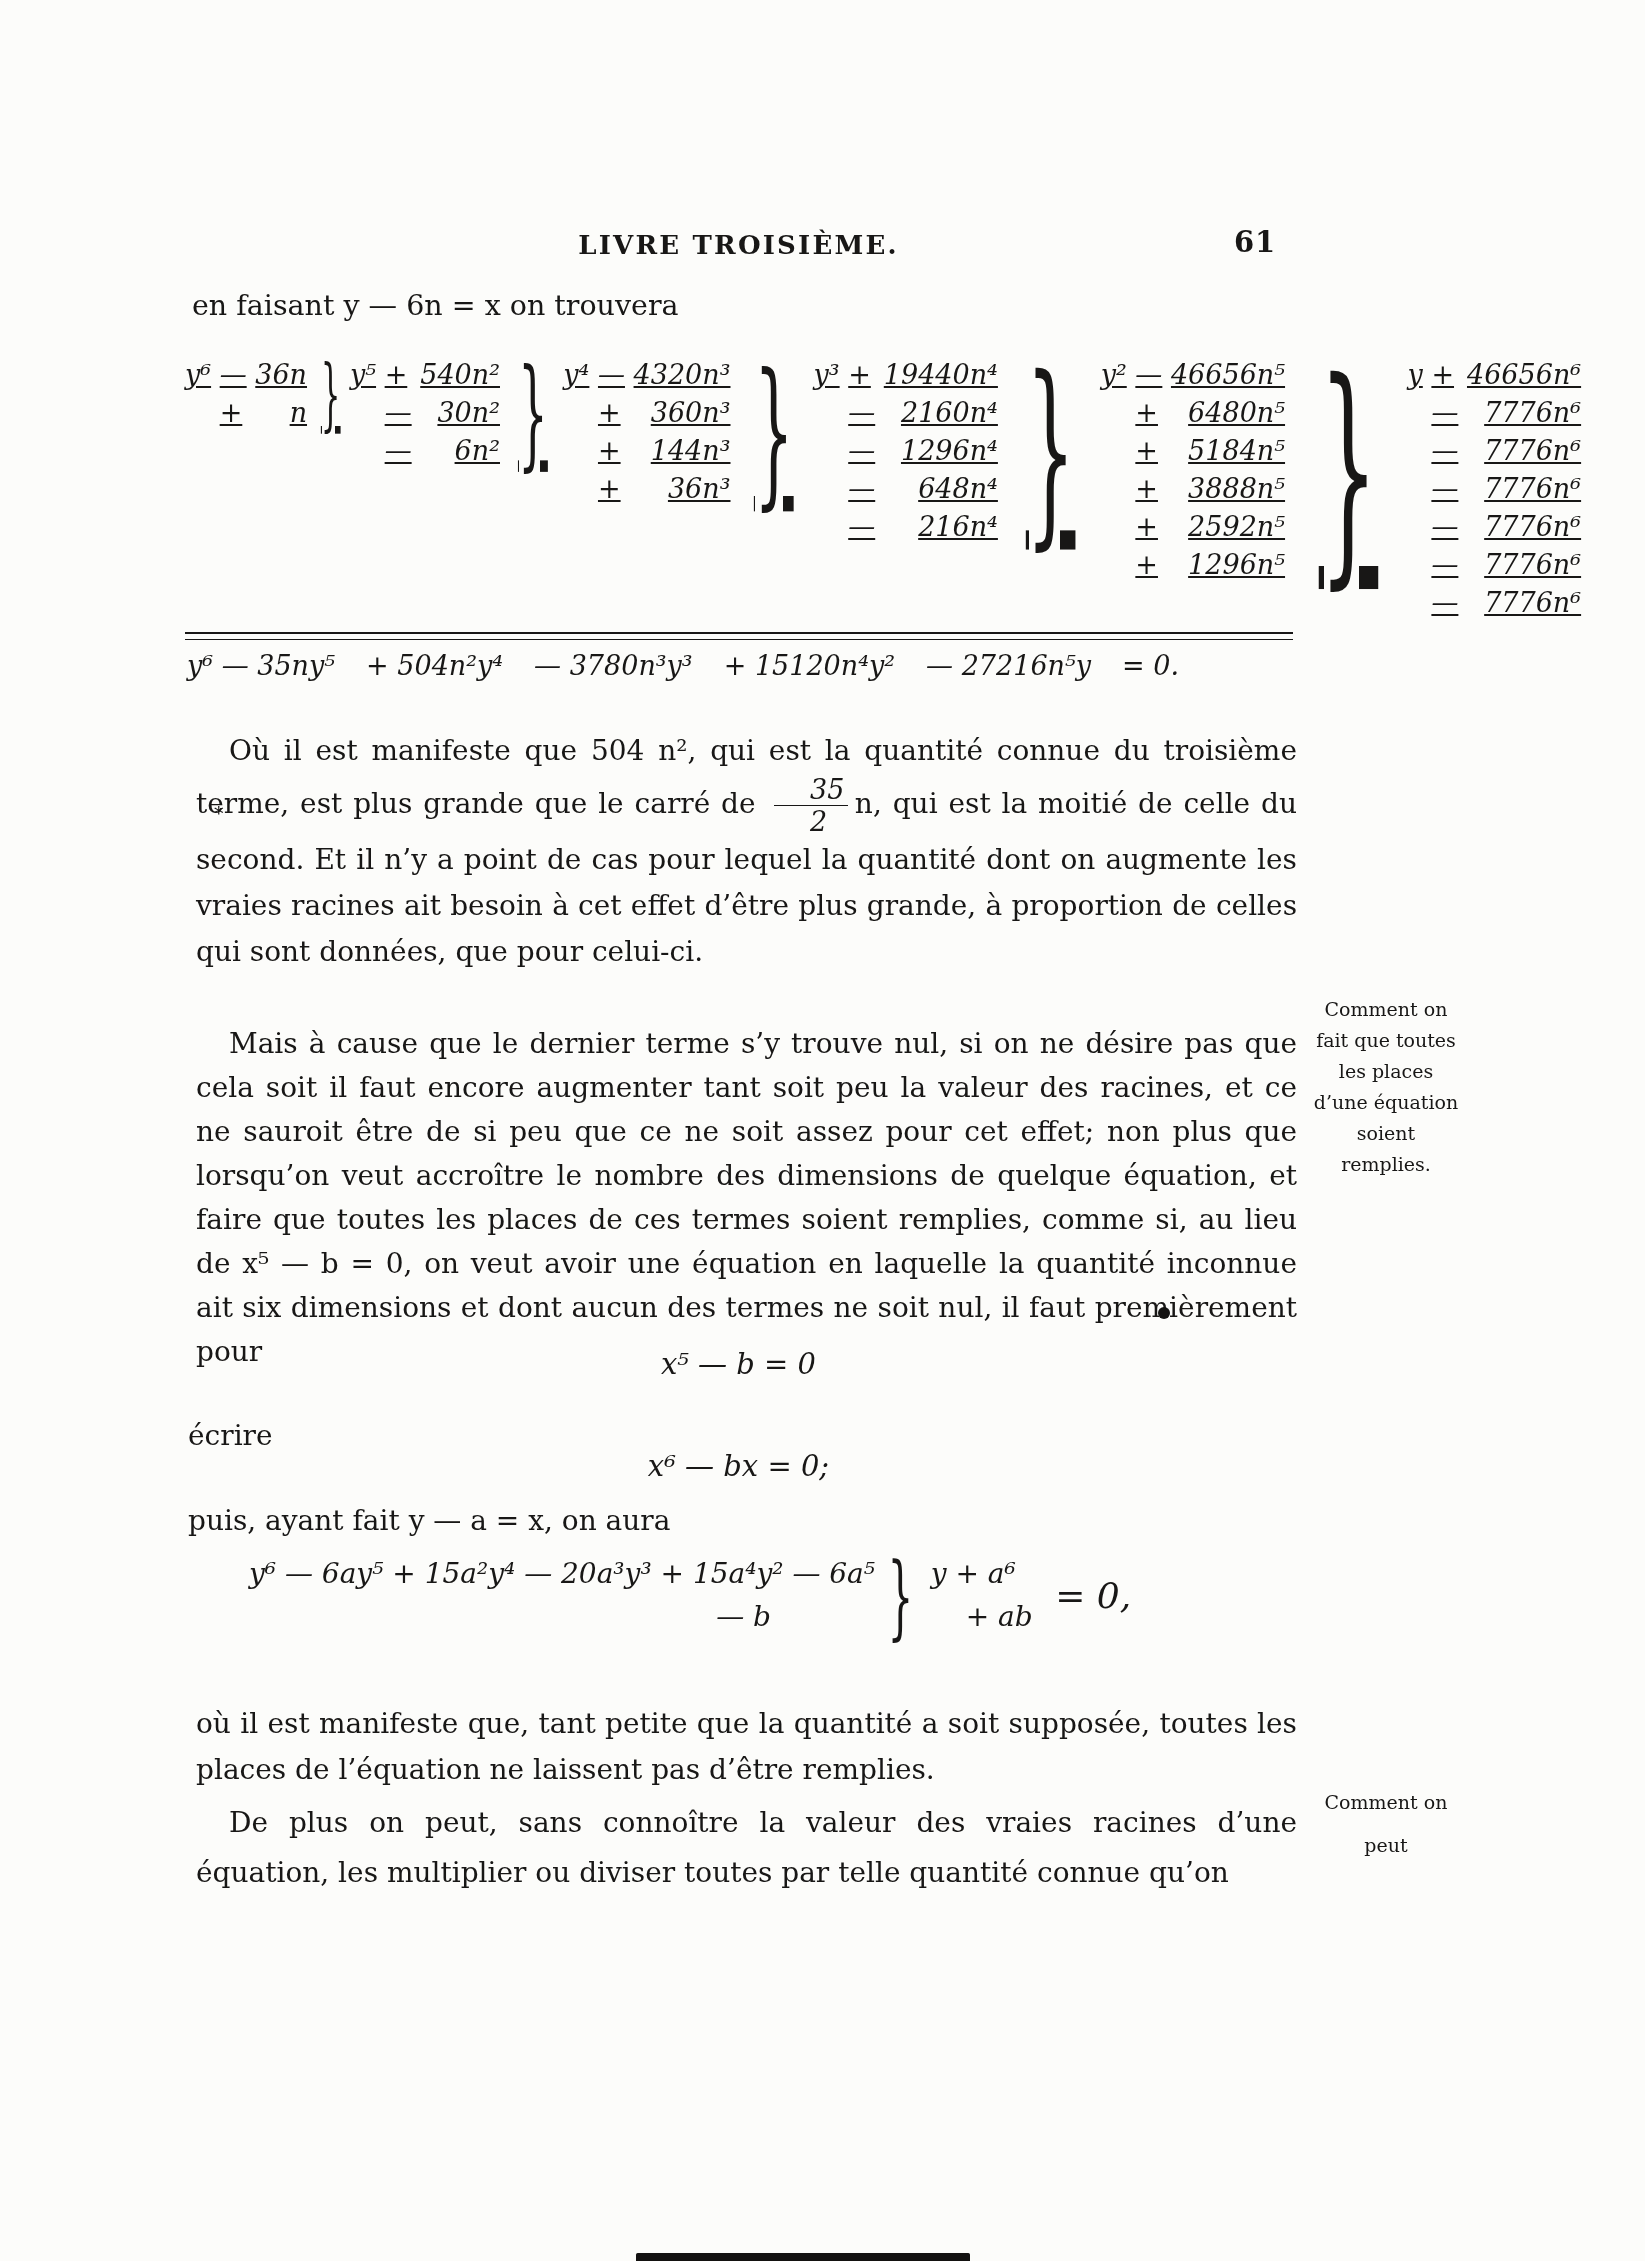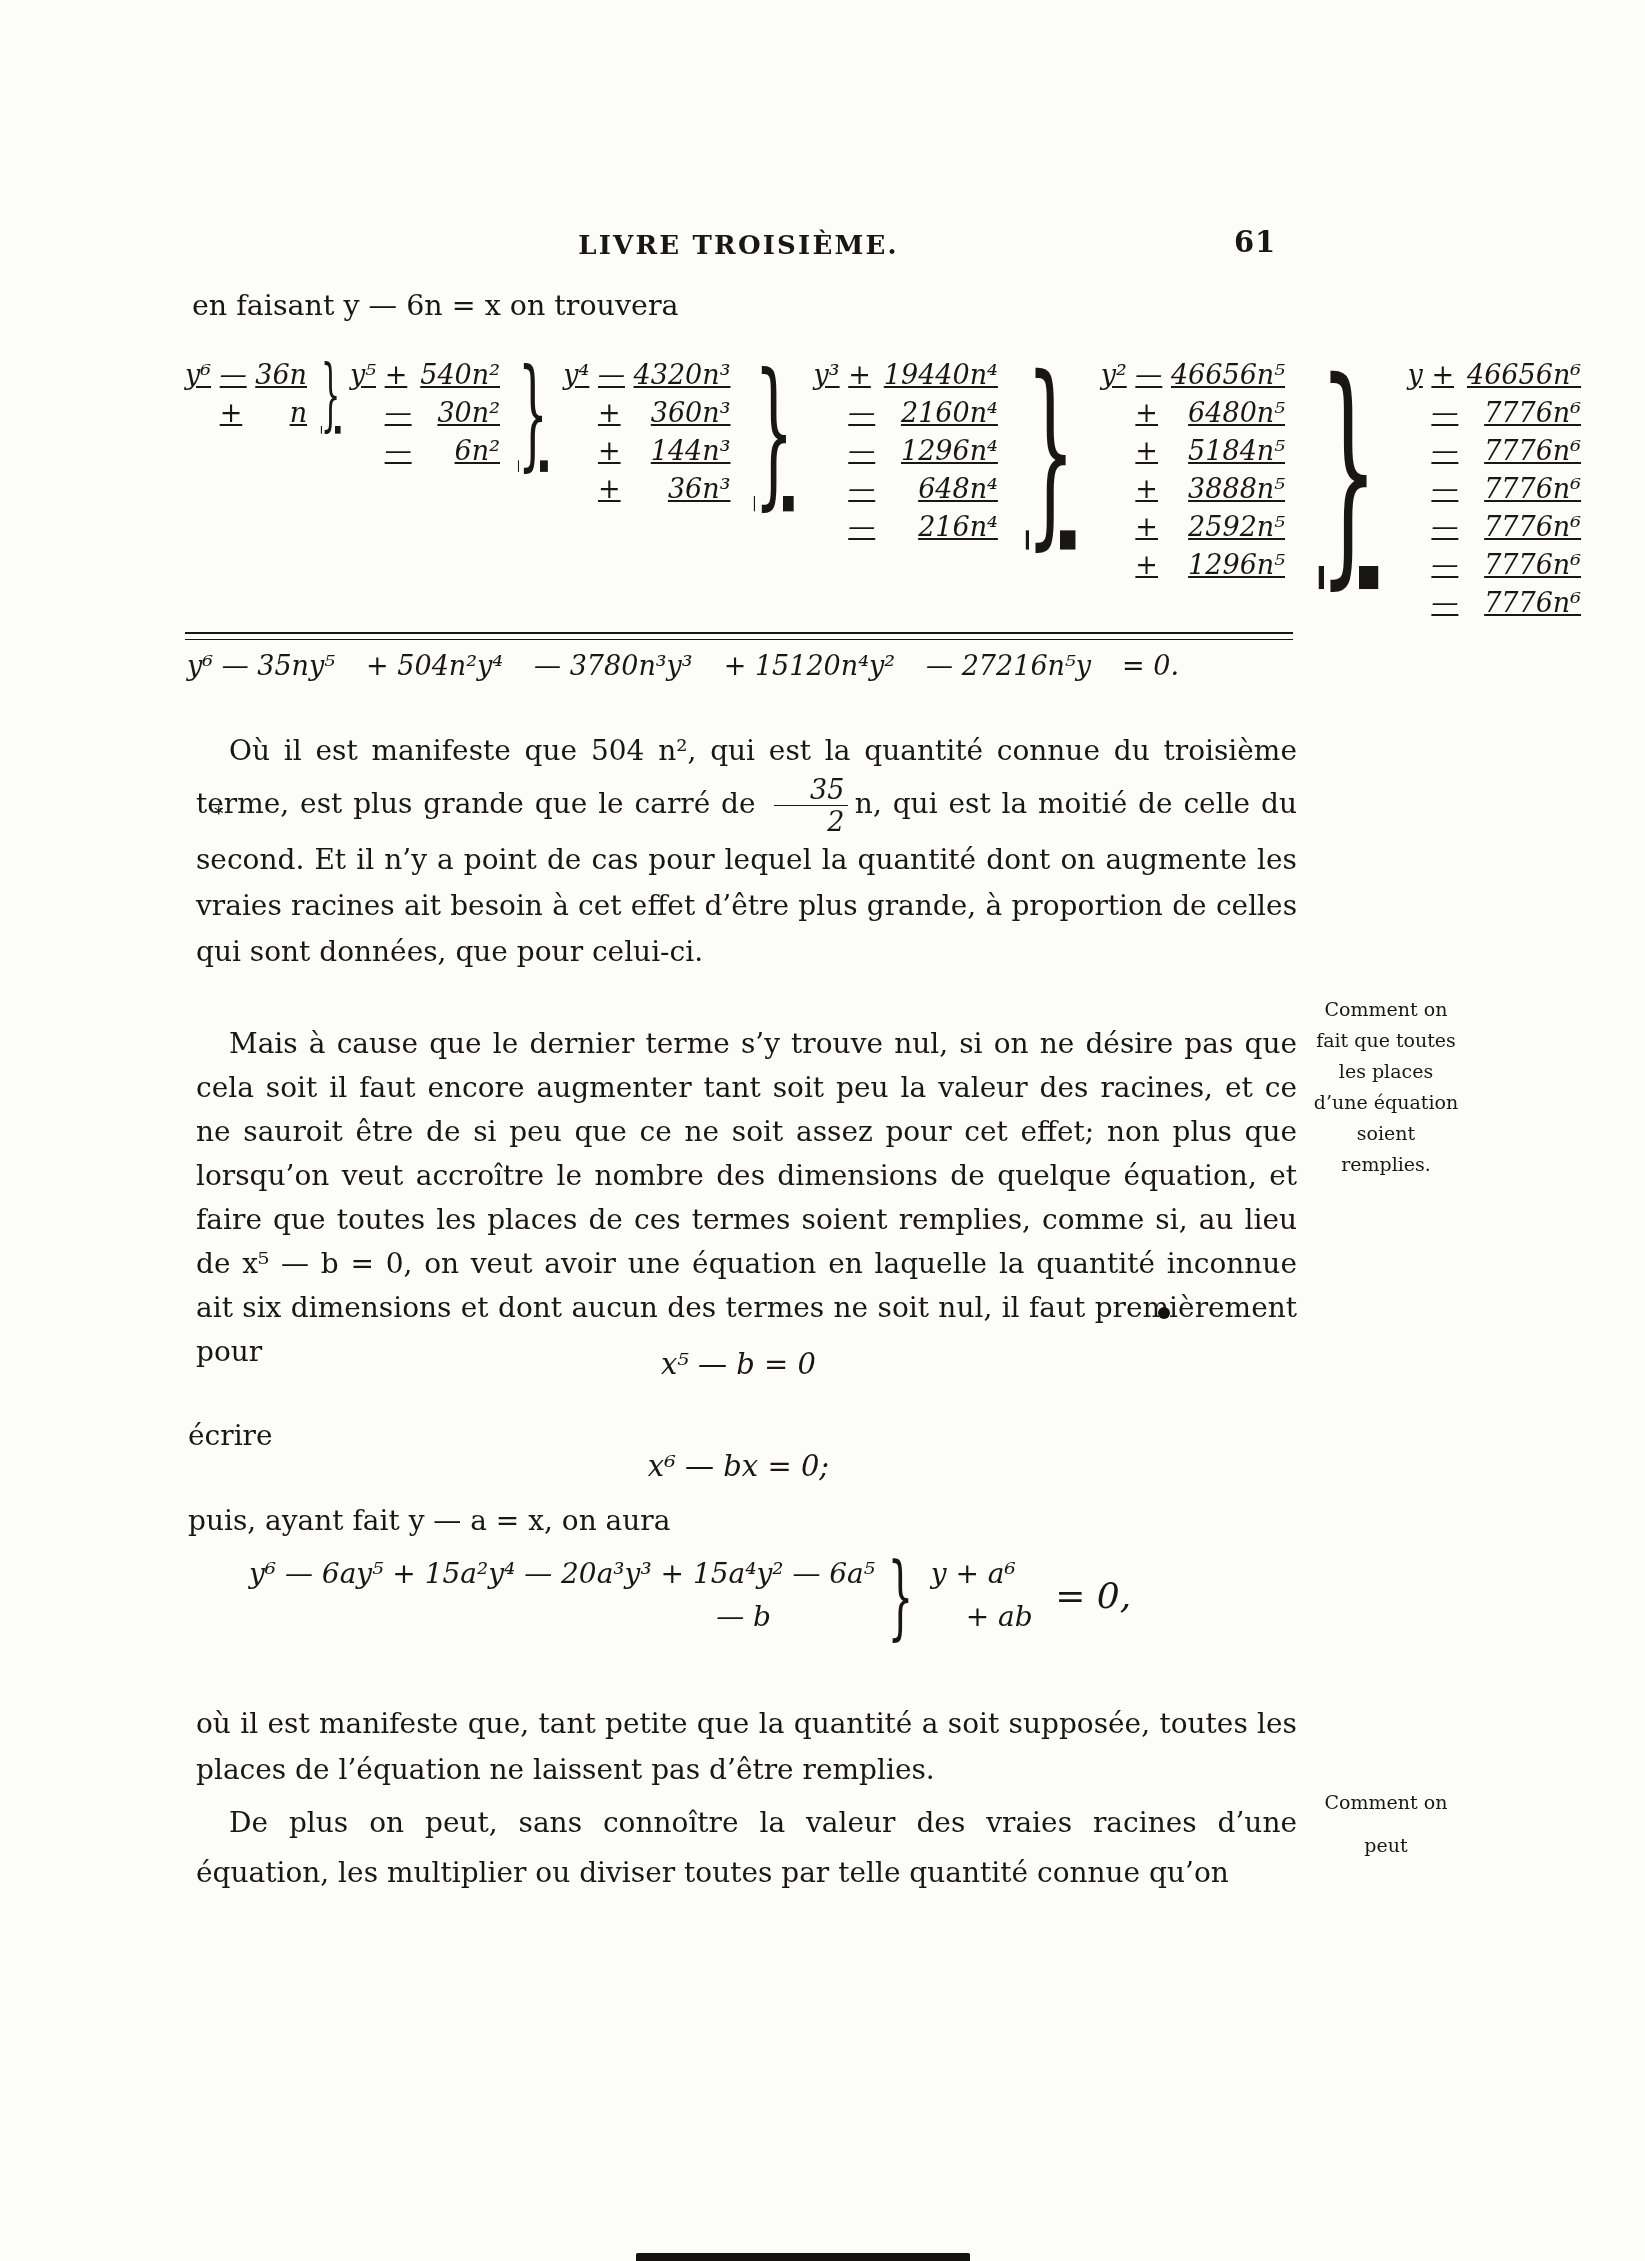--- a/index.html
+++ b/index.html
@@ -44,21 +44,21 @@
     font-size:28px;line-height:46px;text-align:justify;}
   .indent{text-indent:33px;}
   .p1{top:700px;}
   .p2{top:994px;line-height:44px;}
   .p3{top:1673px;}
   .p4{top:1770px;line-height:50px;}
   .math{}
   .txt{font-style:normal;}
   
   .frac{display:inline-flex;flex-direction:column;vertical-align:middle;
-    text-align:right;margin:0 7px;font-style:italic;line-height:31px;font-size:27px;}
+    text-align:left;margin:0 7px;font-style:italic;line-height:31px;font-size:27px;}
   .fnum{border-bottom:1.7px solid #181716;padding:0 3.5px;}
   .fden{padding:0 3.5px;}
   
   .eq-centered{position:absolute;left:188px;width:1101px;text-align:center;
     font-size:29px;font-style:italic;}
   .eq1{top:1347px;}
   .eq2{top:1449px;}
   .ecrire{position:absolute;left:188px;top:1419px;font-size:28px;}
   .puis{position:absolute;left:188px;top:1504px;font-size:28px;}
   

